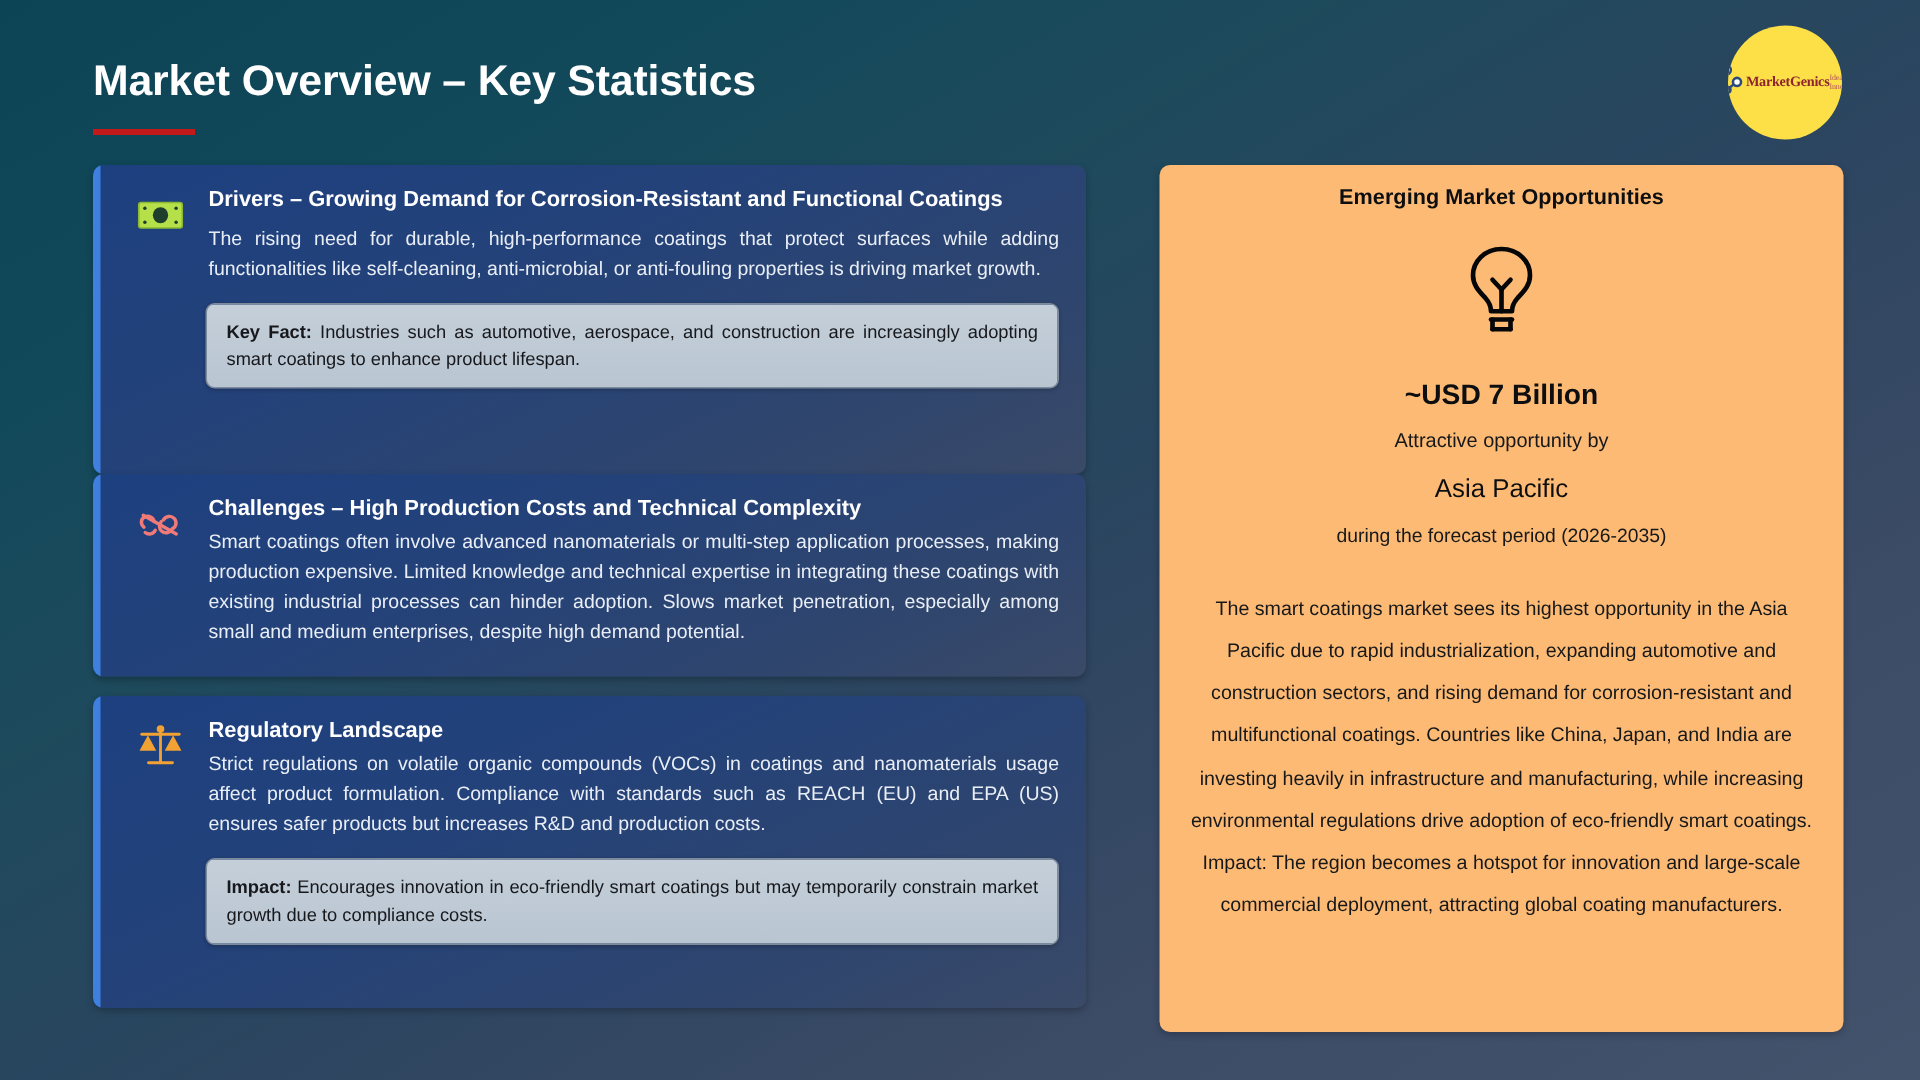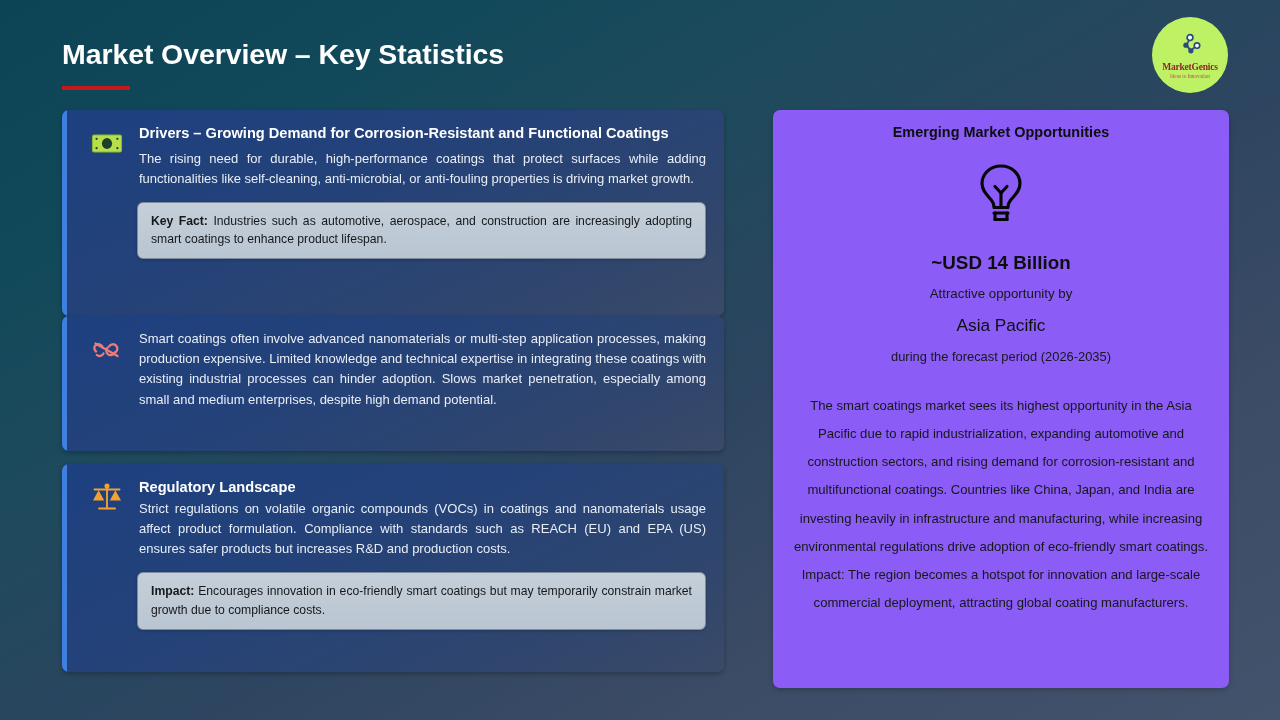--- a/index.html
+++ b/index.html
@@ -39,23 +39,23 @@
   }
 
   
   .logo-badge {
     position: absolute;
     right: 52px;
     top: 17px;
     width: 76px;
     height: 76px;
     border-radius: 50%;
-    background: #bef264;
+    background: #fde047;
     display: flex;
-    flex-direction: column;
+    flex-direction: row;
     align-items: center;
     justify-content: center;
     overflow: hidden;
   }
   .logo-mark { margin-top: 3px; }
   .logo-name {
     font-family: "Liberation Serif", serif;
     font-size: 9.5px;
     font-weight: bold;
     color: #8e2430;
@@ -143,21 +143,21 @@
   #card-challenges { min-height: 135px; margin-bottom: 13px; }
   #card-regulatory { min-height: 208px; }
 
   
   .right-panel {
     position: absolute;
     left: 773px;
     top: 110px;
     width: 456px;
     height: 578px;
-    background: #8b5cf6;
+    background: #fdba74;
     border-radius: 7px;
     box-shadow: 0 2px 5px rgba(0,0,0,0.22);
     padding: 14px 16px 14px 16px;
     color: #101213;
     text-align: center;
   }
   .rp-title {
     font-size: 14.4px;
     font-weight: bold;
     letter-spacing: 0.05px;
@@ -245,20 +245,21 @@
   <div class="info-card" id="card-challenges">
     <span class="card-icon">
       <svg width="34" height="34" viewBox="0 0 34 34" fill="none" stroke="#ef7a77" stroke-width="2.3" stroke-linecap="round">
         <path d="M6 18.5c-2.6-2.2-2.2-5.6 0.6-6.9 2.6-1.2 5.6 0.4 6.1 3"></path>
         <path d="M13.5 20.5c-1.3 2.6-4.6 3.3-6.7 1.5"></path>
         <path d="M19 13.5c1.6-2.6 5.1-3 7.1-0.9 2.1 2.2 1.4 5.8-1.3 7"></path>
         <path d="M24.6 19.8c-1.4 2.6-4.8 3.2-6.9 1.2-1.8-1.7-1.8-4.4-0.2-6.2"></path>
         <line x1="5.5" y1="10.5" x2="27.5" y2="23" stroke-width="2.3"></line>
       </svg>
     </span>
+    <div class="card-title">Challenges – High Production Costs and Technical Complexity</div>
     <div class="card-body">Smart coatings often involve advanced nanomaterials or multi-step application processes, making production expensive. Limited knowledge and technical expertise in integrating these coatings with existing industrial processes can hinder adoption. Slows market penetration, especially among small and medium enterprises, despite high demand potential.</div>
   </div>
 
   <div class="info-card" id="card-regulatory">
     <span class="card-icon">
       <svg width="34" height="32" viewBox="0 0 34 32" fill="none" stroke="#f2a233" stroke-width="1.9" stroke-linecap="round" stroke-linejoin="round">
         <line x1="17" y1="5" x2="17" y2="27"></line>
         <line x1="4.5" y1="8.5" x2="29.5" y2="8.5"></line>
         <line x1="9" y1="27.5" x2="25" y2="27.5"></line>
         <circle cx="17" cy="5" r="1.6" fill="#f2a233"></circle>
@@ -284,18 +285,18 @@
       <line x1="28" y1="31" x2="28" y2="45.5"></line>
       <line x1="28" y1="31" x2="22" y2="24.5"></line>
       <line x1="28" y1="31" x2="34" y2="24.5"></line>
       <line x1="21" y1="51" x2="35" y2="51"></line>
       <line x1="22" y1="57.5" x2="34" y2="57.5"></line>
       <line x1="22" y1="51" x2="22" y2="57.5"></line>
       <line x1="34" y1="51" x2="34" y2="57.5"></line>
     </svg>
   </div>
 
-  <div class="rp-value">~USD 14 Billion</div>
+  <div class="rp-value">~USD 7 Billion</div>
   <div class="rp-sub">Attractive opportunity by</div>
   <div class="rp-region">Asia Pacific</div>
   <div class="rp-period">during the forecast period (2026-2035)</div>
   <div class="rp-para">The smart coatings market sees its highest opportunity in the Asia Pacific due to rapid industrialization, expanding automotive and construction sectors, and rising demand for corrosion-resistant and multifunctional coatings. Countries like China, Japan, and India are investing heavily in infrastructure and manufacturing, while increasing environmental regulations drive adoption of eco-friendly smart coatings. Impact: The region becomes a hotspot for innovation and large-scale commercial deployment, attracting global coating manufacturers.</div>
 </div>
 
 </body></html>

